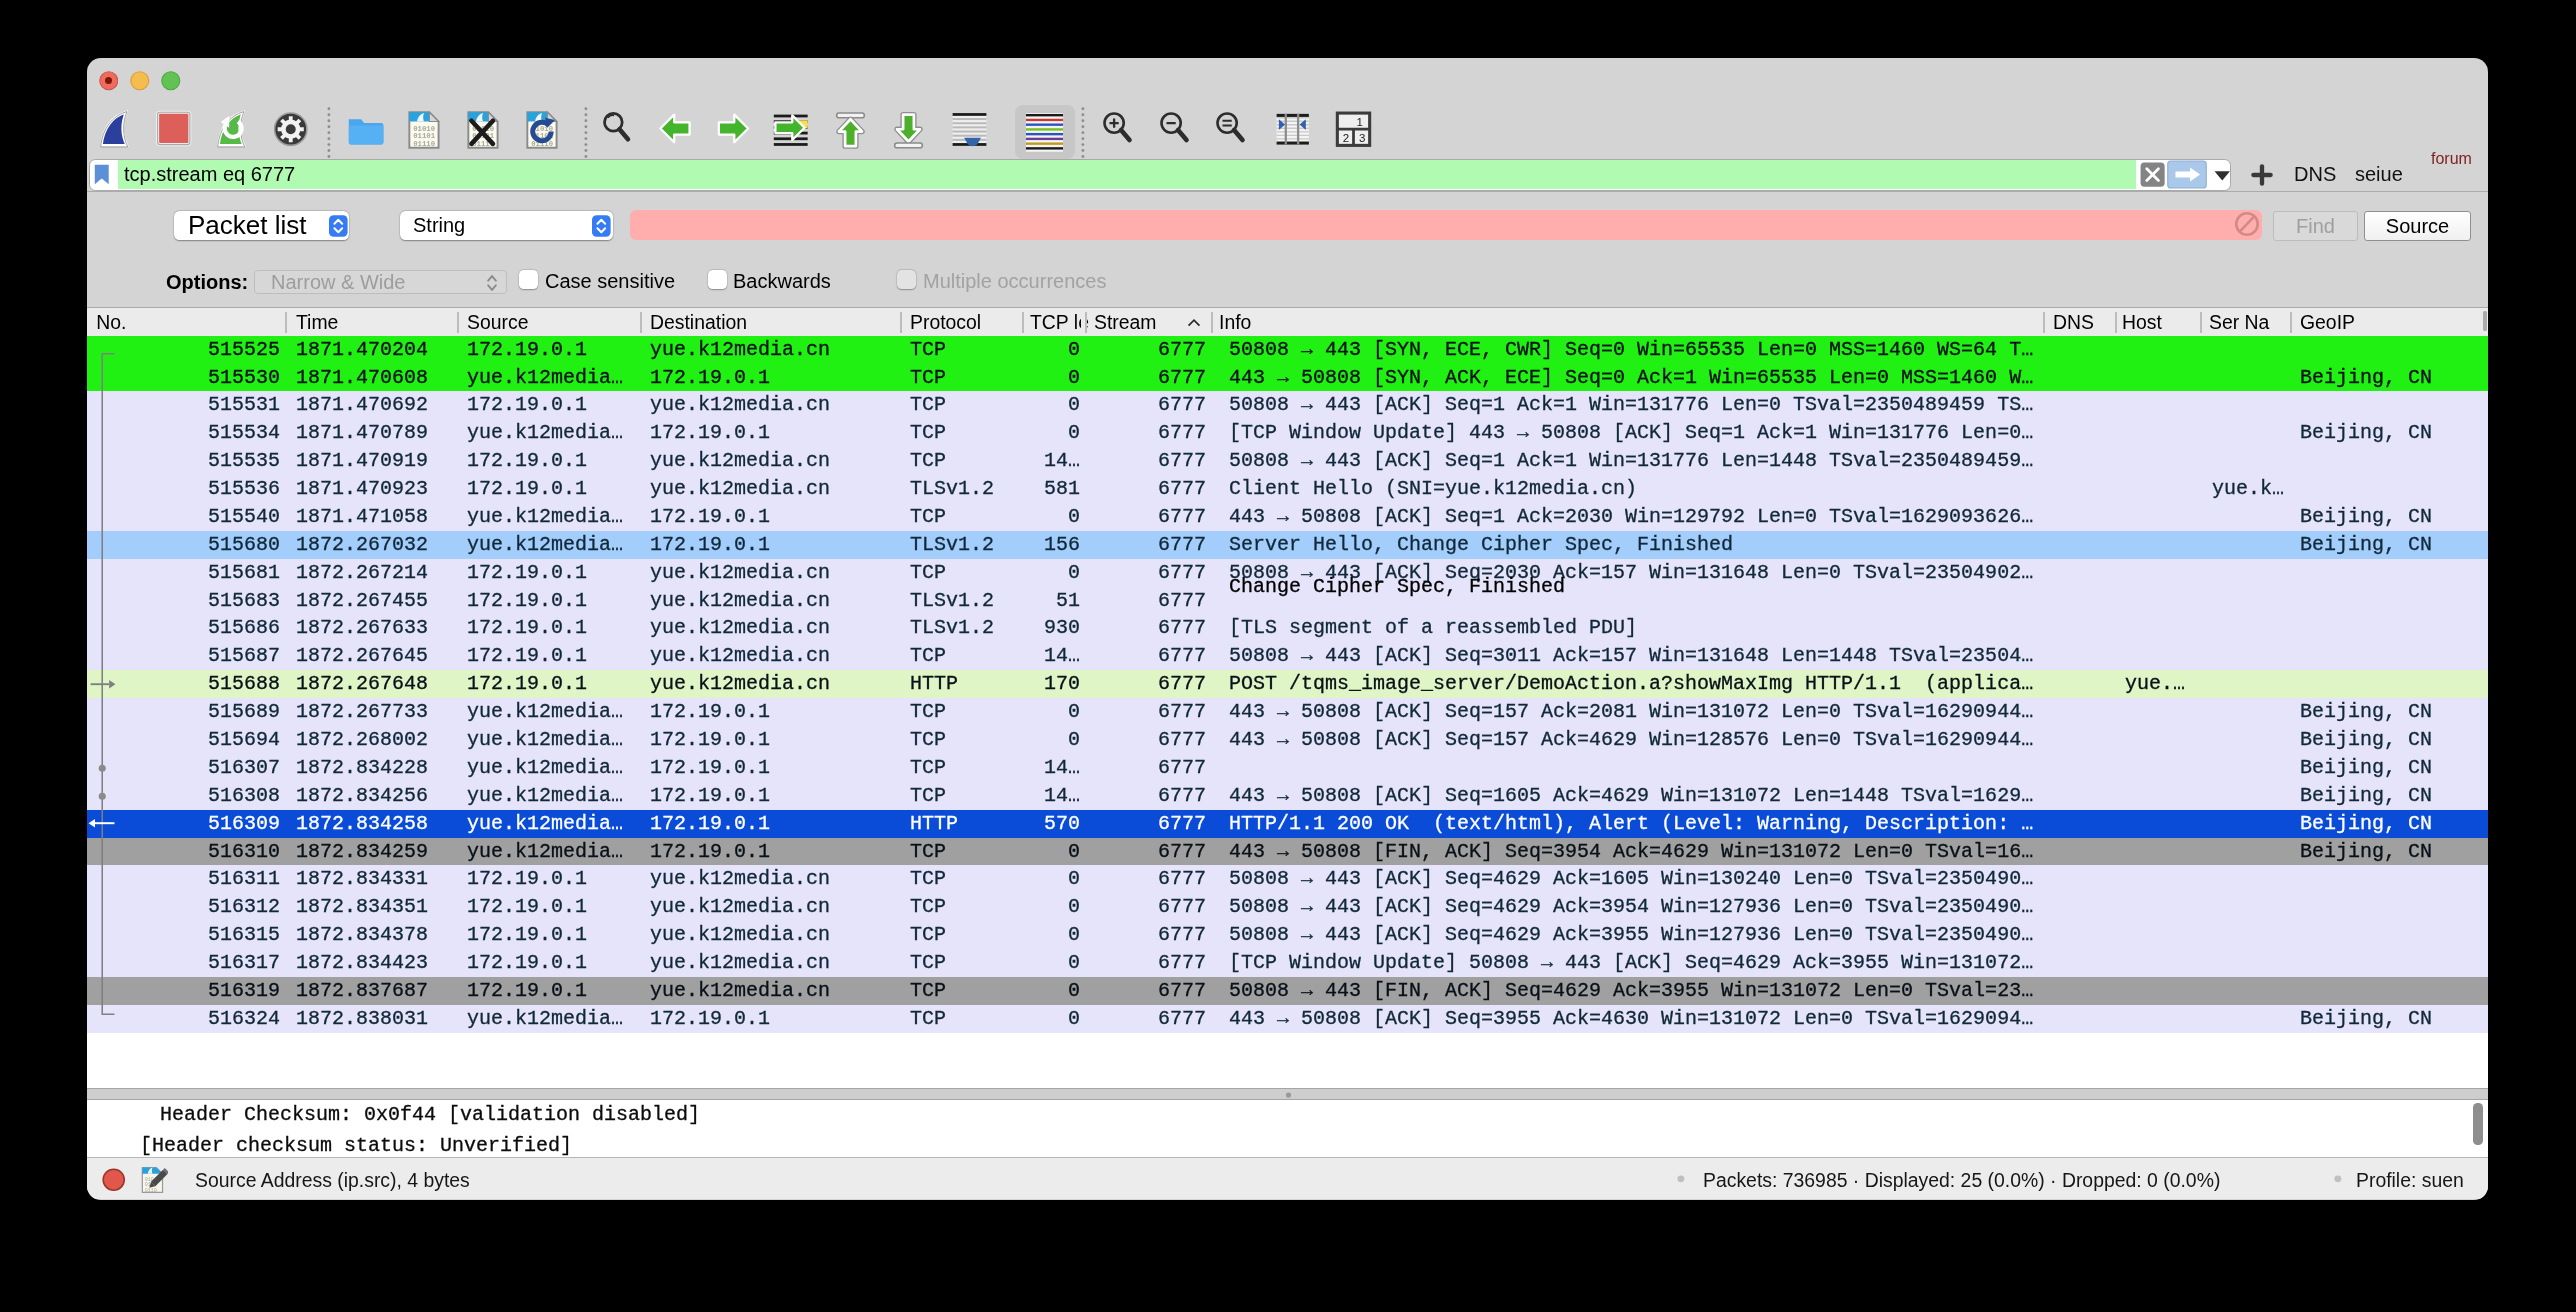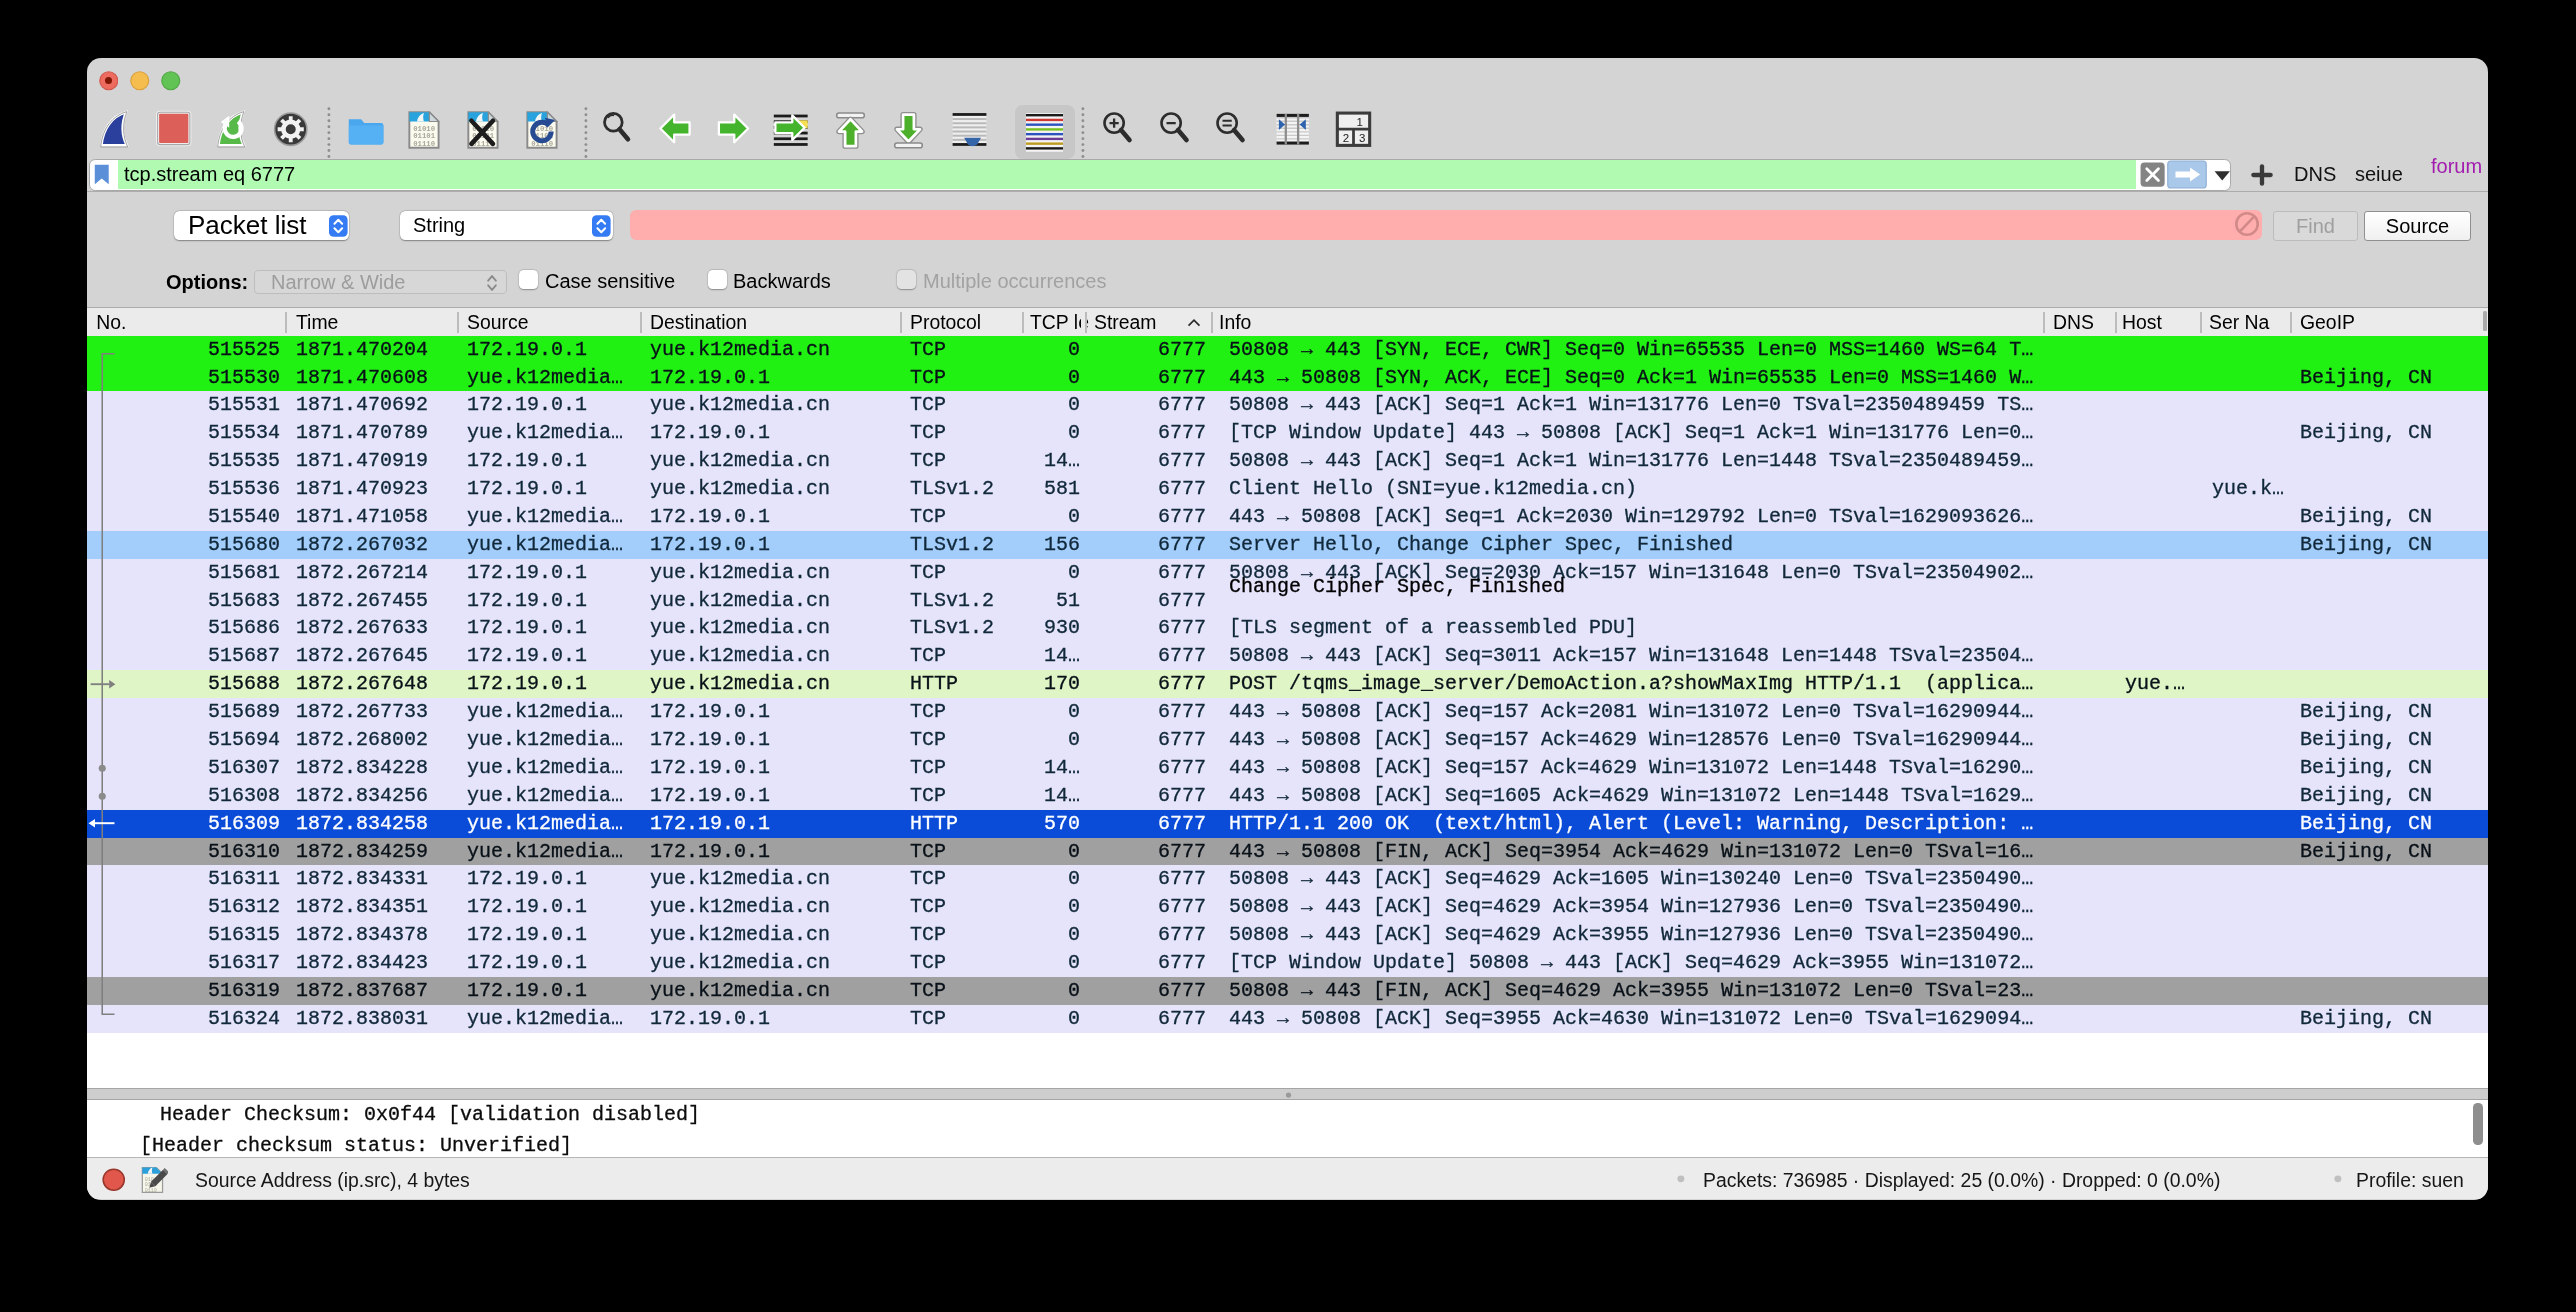--- a/index.html
+++ b/index.html
@@ -244,21 +244,21 @@
       <polygon points="2,4 22,4 12,16" fill="#2f2f2f"></polygon>
     </svg>
 <svg class="abs" style="left:2164px;top:106px" width="22" height="22" viewBox="0 0 28 28">
       <g stroke="#3a3a3a" stroke-width="5.5" stroke-linecap="round">
         <line x1="14" y1="3" x2="14" y2="25"></line>
         <line x1="3" y1="14" x2="25" y2="14"></line>
       </g>
     </svg>
 <div class="abs" style="left:2207px;top:102px;height:29px;line-height:29px;font-size:20px;color:#111">DNS</div>
 <div class="abs" style="left:2268px;top:102px;height:29px;line-height:29px;font-size:20px;color:#111">seiue</div>
-<div class="abs" style="left:2344px;top:94px;height:29px;line-height:29px;font-size:20px;color:#a21caf">forum</div>
+<div class="abs" style="left:2344px;top:86px;height:29px;line-height:29px;font-size:16px;color:#7f1d1d">forum</div>
 <div class="abs" style="left:0;top:133px;width:2401px;height:1.2px;background:#acacac"></div>
 <div class="abs" style="left:87px;top:153px;width:175px;height:29px;background:#fff;border-radius:5.4px;box-shadow:0 0.4px 1.5px rgba(0,0,0,0.35), 0 0 0 0.4px rgba(0,0,0,0.12)"></div>
 <div class="abs" style="left:101px;top:153px;height:29px;line-height:29px;font-size:26px;color:#000">Packet list</div>
 <svg class="abs" style="left:242px;top:157px" width="18.6" height="22" viewBox="0 0 24 28">
       <rect x="0" y="0" width="24" height="28" rx="6" fill="#347bf4"></rect>
       <path d="M7,11 l5,-5 5,5" fill="none" stroke="#fff" stroke-width="2.6" stroke-linecap="round" stroke-linejoin="round"></path>
       <path d="M7,17 l5,5 5,-5" fill="none" stroke="#fff" stroke-width="2.6" stroke-linecap="round" stroke-linejoin="round"></path>
     </svg>
 <div class="abs" style="left:313px;top:153px;width:213px;height:29px;background:#fff;border-radius:5.4px;box-shadow:0 0.4px 1.5px rgba(0,0,0,0.35), 0 0 0 0.4px rgba(0,0,0,0.12)"></div>
 <div class="abs" style="left:326px;top:153px;height:29px;line-height:29px;font-size:20px;color:#000">String</div>
@@ -463,21 +463,20 @@
 <div class="cell" style="left:1142px;top:668px;color:#10283a">443 → 50808 [ACK] Seq=157 Ack=4629 Win=128576 Len=0 TSval=16290944…</div>
 <div class="cell" style="left:2213px;top:668px;color:#10283a">Beijing, CN</div>
 <div class="abs" style="left:0;top:696px;width:2401px;height:28px;background:#e6e4fb"></div>
 <div class="cell" style="left:-349px;top:696px;width:542px;text-align:right;color:#10283a">516307</div>
 <div class="cell" style="left:209px;top:696px;color:#10283a">1872.834228</div>
 <div class="cell" style="left:380px;top:696px;color:#10283a">yue.k12media…</div>
 <div class="cell" style="left:563px;top:696px;color:#10283a">172.19.0.1</div>
 <div class="cell" style="left:823px;top:696px;color:#10283a">TCP</div>
 <div class="cell" style="left:451px;top:696px;width:542px;text-align:right;color:#10283a">14…</div>
 <div class="cell" style="left:577px;top:696px;width:542px;text-align:right;color:#10283a">6777</div>
-<div class="cell" style="left:1142px;top:696px;color:#10283a">443 → 50808 [ACK] Seq=157 Ack=4629 Win=131072 Len=1448 TSval=16290…</div>
 <div class="cell" style="left:2213px;top:696px;color:#10283a">Beijing, CN</div>
 <div class="abs" style="left:0;top:724px;width:2401px;height:28px;background:#e6e4fb"></div>
 <div class="cell" style="left:-349px;top:724px;width:542px;text-align:right;color:#10283a">516308</div>
 <div class="cell" style="left:209px;top:724px;color:#10283a">1872.834256</div>
 <div class="cell" style="left:380px;top:724px;color:#10283a">yue.k12media…</div>
 <div class="cell" style="left:563px;top:724px;color:#10283a">172.19.0.1</div>
 <div class="cell" style="left:823px;top:724px;color:#10283a">TCP</div>
 <div class="cell" style="left:451px;top:724px;width:542px;text-align:right;color:#10283a">14…</div>
 <div class="cell" style="left:577px;top:724px;width:542px;text-align:right;color:#10283a">6777</div>
 <div class="cell" style="left:1142px;top:724px;color:#10283a">443 → 50808 [ACK] Seq=1605 Ack=4629 Win=131072 Len=1448 TSval=1629…</div>

